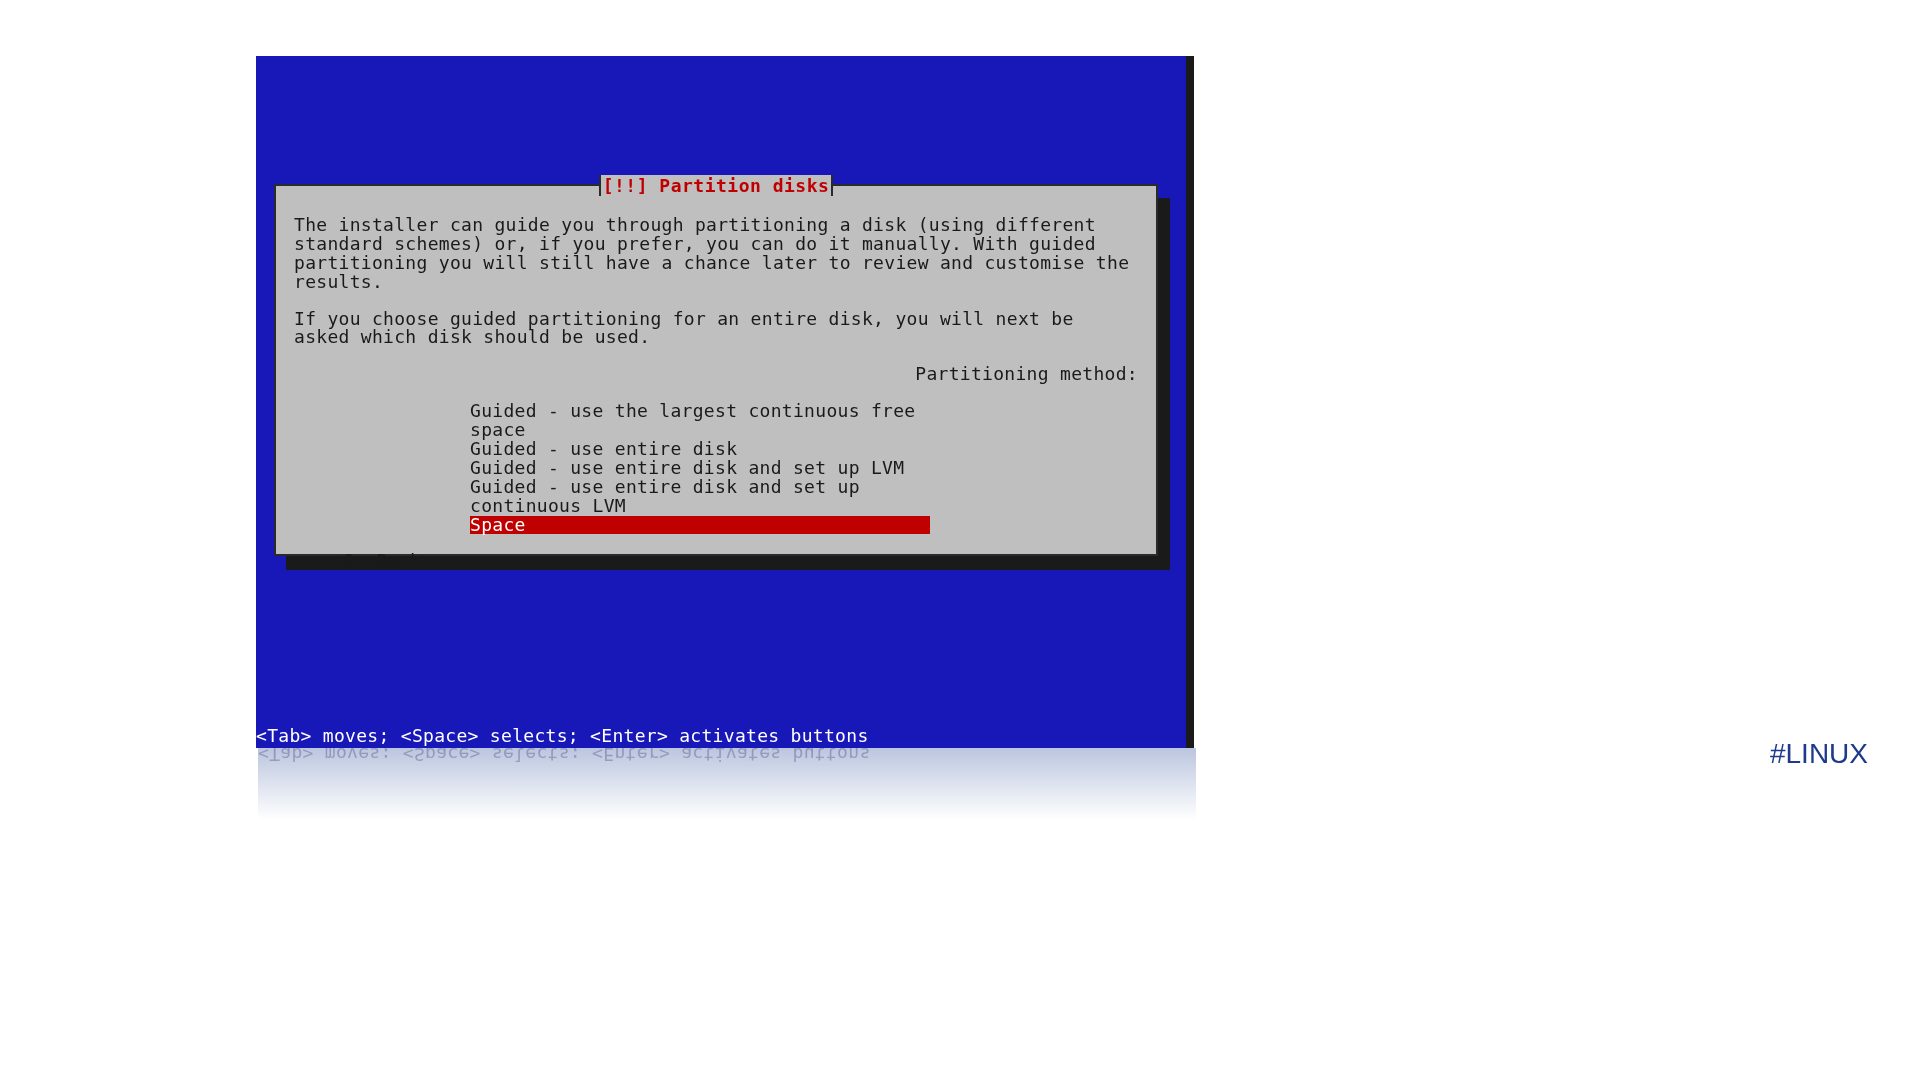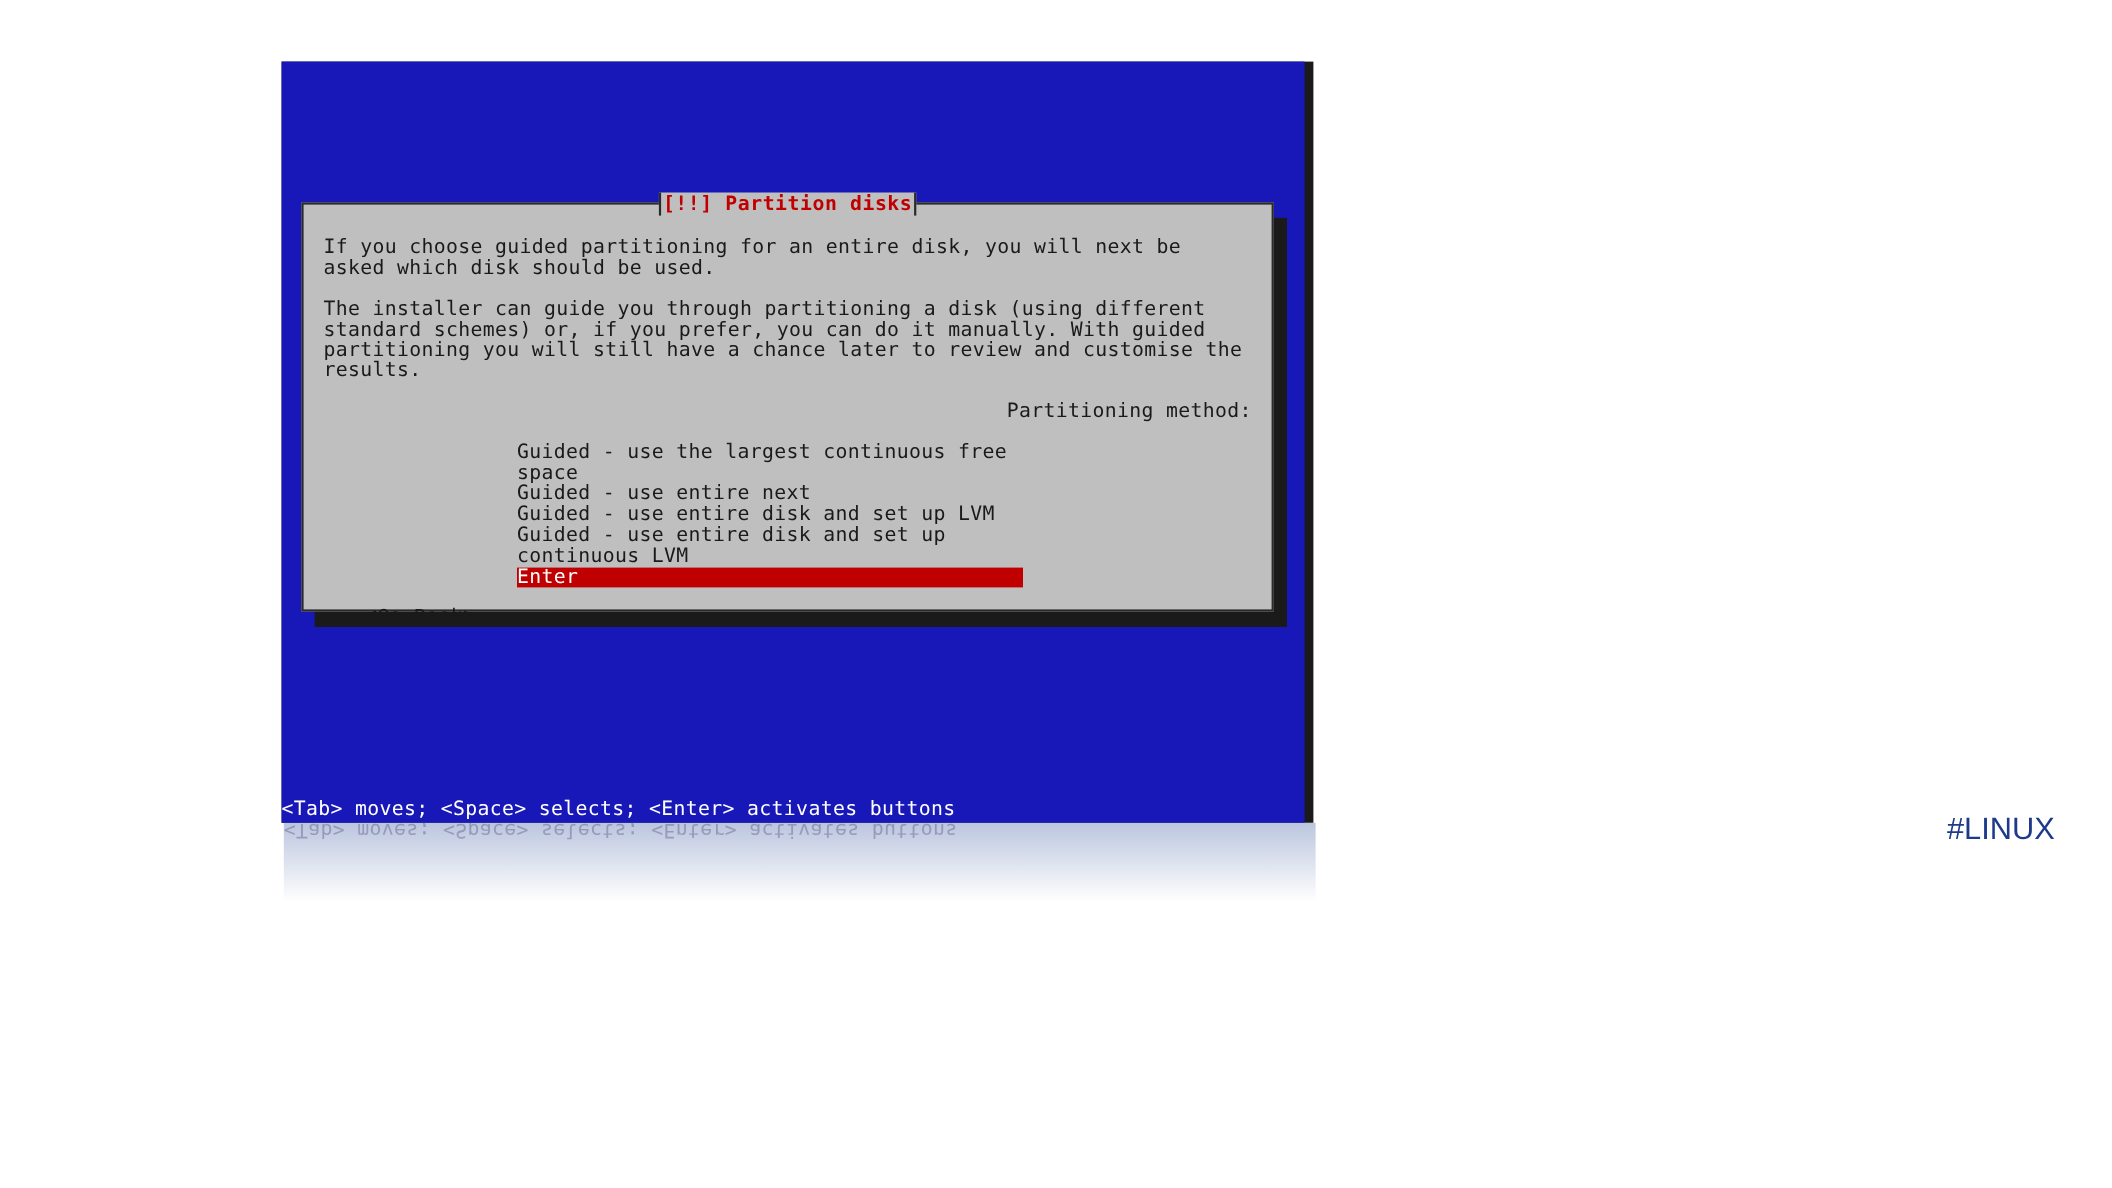--- a/index.html
+++ b/index.html
@@ -139,29 +139,29 @@
 <body>
 
 <div class="screen-container">
   <div class="blue-bg">
     <div class="dialog-shadow"></div>
     <div class="dialog">
       <div class="dialog-title-wrapper">
         <span class="dialog-title">[!!] Partition disks</span>
       </div>
       <div class="dialog-content">
+        <div class="para">The installer can guide you through partitioning a disk (using different standard schemes) or, if you prefer, you can do it manually. With guided partitioning you will still have a chance later to review and customise the results.</div>
         <div class="para">If you choose guided partitioning for an entire disk, you will next be asked which disk should be used.</div>
-        <div class="para">The installer can guide you through partitioning a disk (using different standard schemes) or, if you prefer, you can do it manually. With guided partitioning you will still have a chance later to review and customise the results.</div>
         <div class="method-header">Partitioning method:</div>
         <div class="menu-list">
           <div class="menu-item">Guided - use the largest continuous free space</div>
-          <div class="menu-item">Guided - use entire next</div>
+          <div class="menu-item">Guided - use entire disk</div>
           <div class="menu-item">Guided - use entire disk and set up LVM</div>
           <div class="menu-item">Guided - use entire disk and set up continuous LVM</div>
-          <div class="menu-item selected">Enter</div>
+          <div class="menu-item selected">Space</div>
         </div>
         <div class="go-back">&lt;Go Back&gt;</div>
       </div>
     </div>
     <div class="status-bar">&lt;Tab&gt; moves; &lt;Space&gt; selects; &lt;Enter&gt; activates buttons</div>
   </div>
 </div>
 
 <div class="reflection">
   <div class="reflection-text">&lt;Tab&gt; moves; &lt;Space&gt; selects; &lt;Enter&gt; activates buttons</div>

